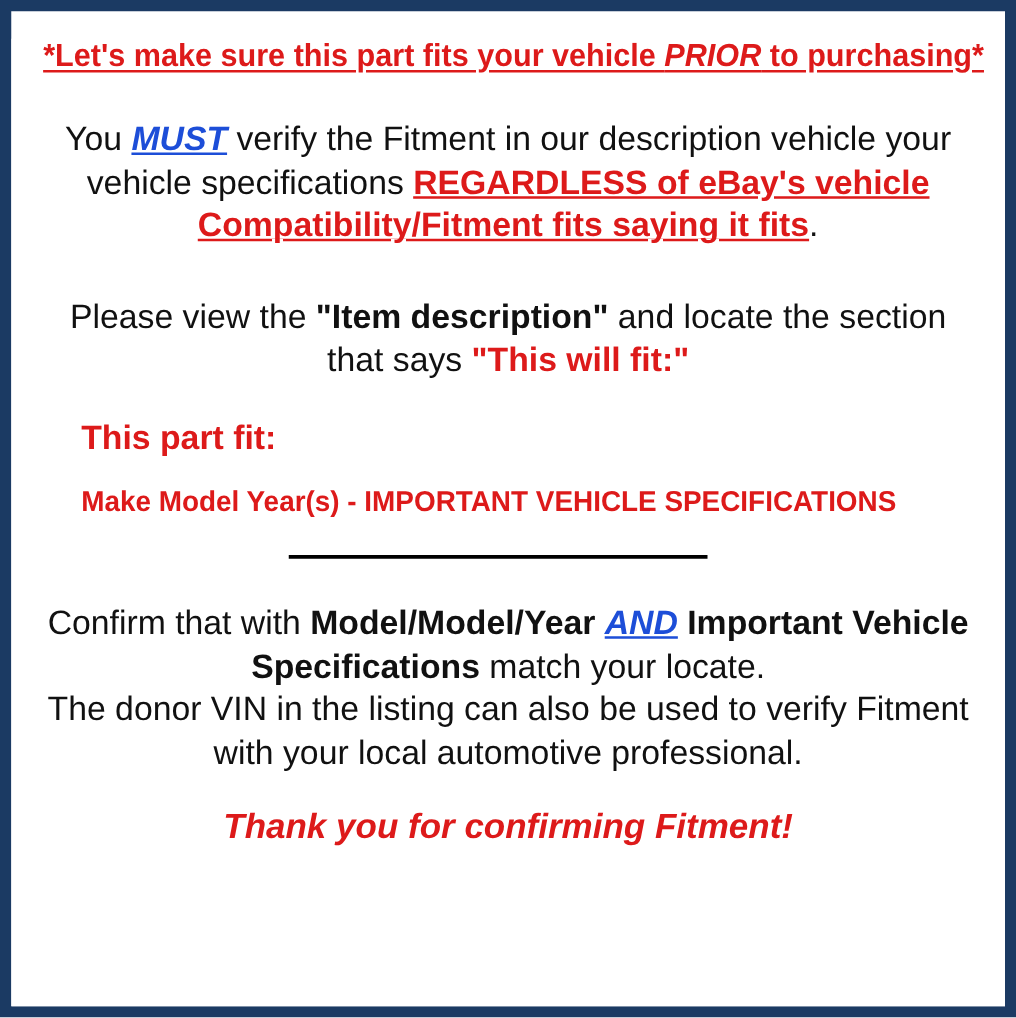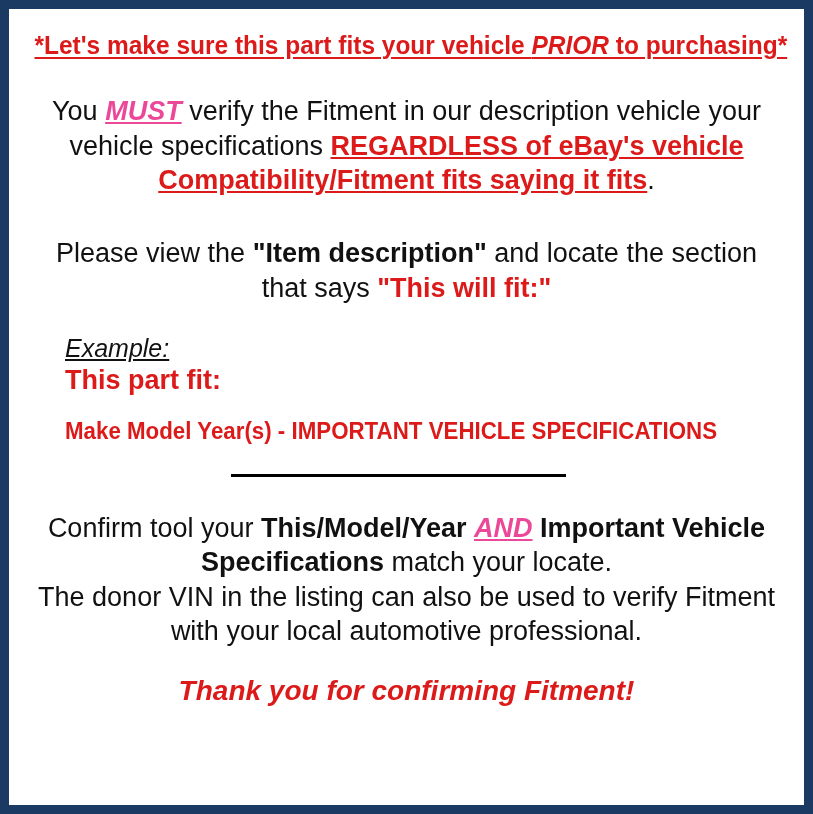--- a/index.html
+++ b/index.html
@@ -66,21 +66,21 @@
     line-height: 1.28;
     margin: 0;
     padding: 0 18px;
   }
   .p1 { margin-top: 34px; }
   .p2 { margin-top: 38px; }
   .p-confirm { margin-top: 30px; }
   .p-vin { }
 
   .para .em-red {
-    color: #ec4899;
+    color: #1d4ed8;
     font-weight: bold;
     font-style: italic;
     text-decoration: underline;
     text-underline-offset: 2px;
   }
   .para .em-red-up {
     color: #dd1a1a;
     font-weight: bold;
     text-decoration: underline;
     text-underline-offset: 2px;
@@ -164,33 +164,30 @@
 
     <p class="para p1">
       <span>You </span><span class="em-red">MUST</span><span> verify the Fitment in our description vehicle your vehicle specifications </span><span class="em-red-up">REGARDLESS of eBay's vehicle Compatibility/Fitment fits saying it fits</span><span>.</span>
     </p>
 
     <p class="para p2">
       <span>Please view the </span><span class="em-black">"Item description"</span><span> and locate the section that says </span><span class="em-red-plain">"This will fit:"</span>
     </p>
 
     <div class="example-block">
-      <div>
-        <span class="example-label">Example:</span>
-      </div>
       <div class="example-fit">This part fit:</div>
       <div class="example-spec">Make Model Year(s) - IMPORTANT VEHICLE SPECIFICATIONS</div>
     </div>
 
     <div class="divider-wrap">
       <div class="divider"></div>
     </div>
 
     <p class="para p-confirm">
-      <span>Confirm tool your </span><span class="em-black">This/Model/Year</span><span> </span><span class="em-red">AND</span><span> </span><span class="em-black">Important Vehicle Specifications</span><span> match your locate.</span>
+      <span>Confirm that with </span><span class="em-black">Model/Model/Year</span><span> </span><span class="em-red">AND</span><span> </span><span class="em-black">Important Vehicle Specifications</span><span> match your locate.</span>
     </p>
 
     <p class="para p-vin">The donor VIN in the listing can also be used to verify Fitment with your local automotive professional.</p>
 
     <div class="thanks">Thank you for confirming Fitment!</div>
 
   </div>
 </div>
 
 </body></html>

